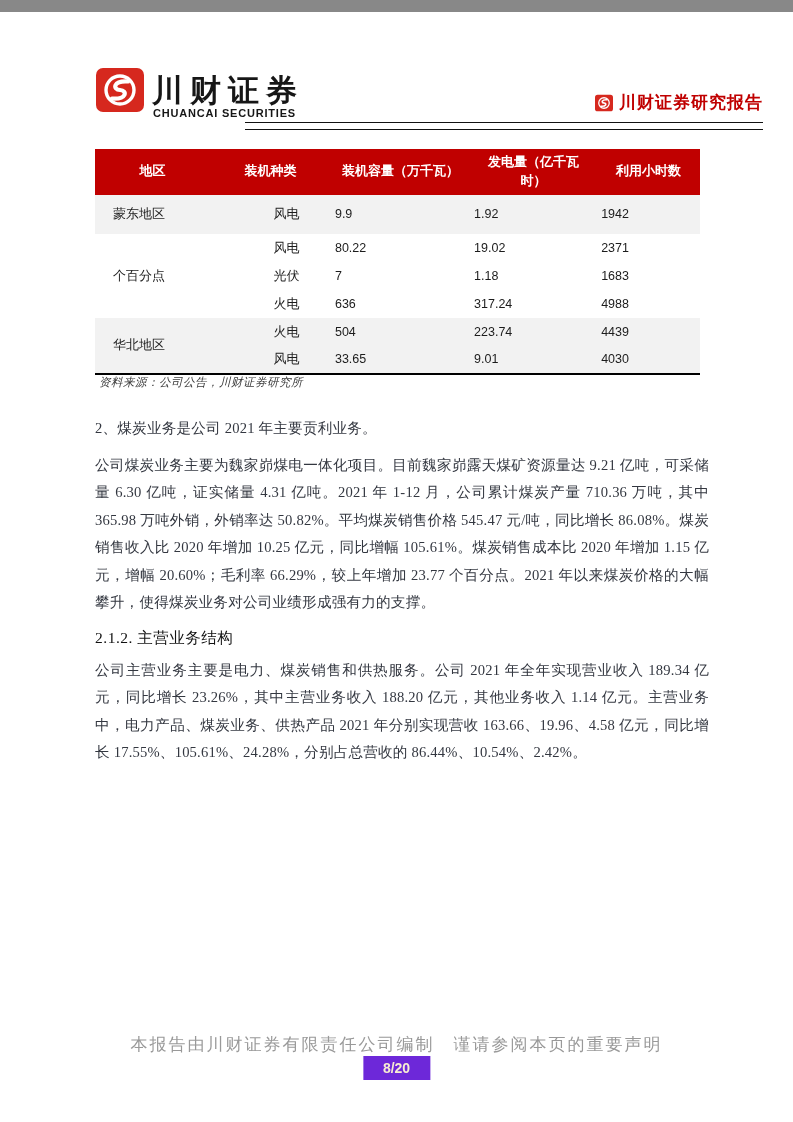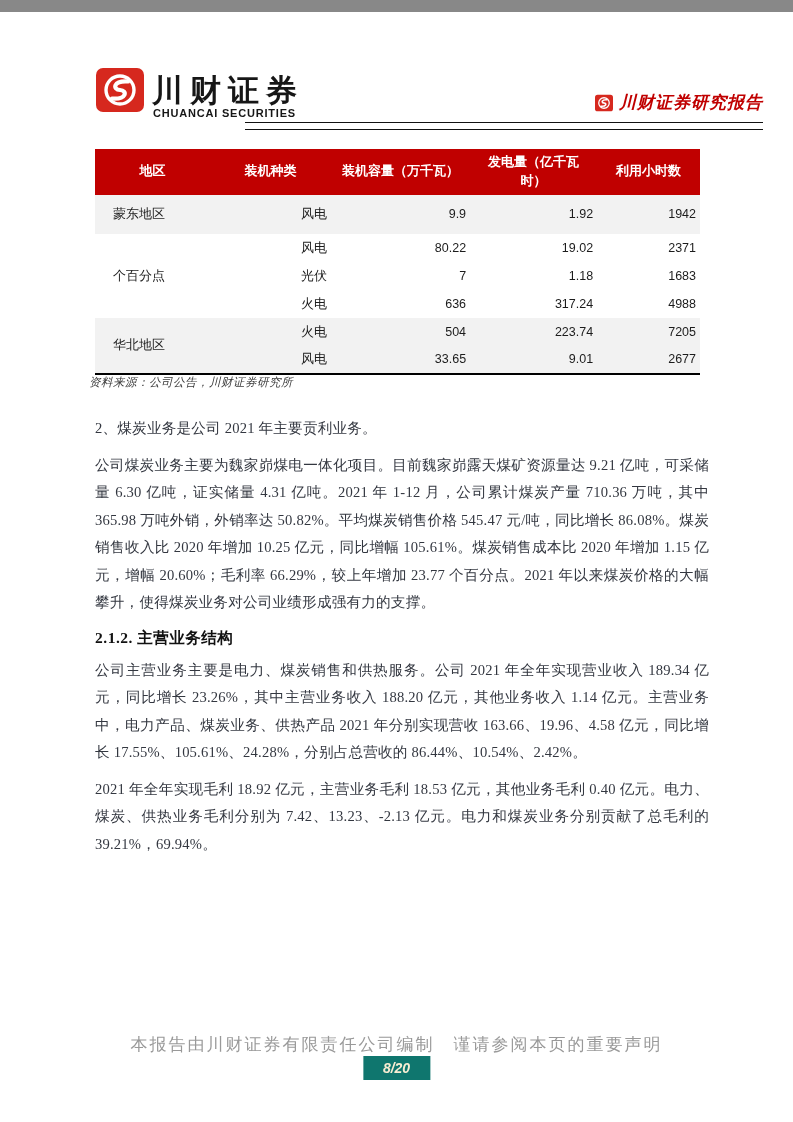--- a/index.html
+++ b/index.html
@@ -15,21 +15,21 @@
   .brand-cn {
     position:absolute; left:152px; top:58px; font-size:31px; font-weight:bold;
     letter-spacing:7px; color:#161616; white-space:nowrap;
   }
   .brand-en {
     position:absolute; left:153px; top:95px; font-size:11px; font-weight:bold;
     letter-spacing:0.8px; color:#161616;
     font-family:"Liberation Sans","DejaVu Sans",sans-serif; white-space:nowrap;
   }
   .report-label-row {
-    position:absolute; right:30px; top:79px; display:flex; align-items:center; gap:6px;font-style:italic;
+    position:absolute; right:30px; top:79px; display:flex; align-items:center; gap:6px;
   }
   .report-label-row .mini-logo { width:18px; height:18px; }
   .report-label {
     color:#c00000; font-size:17px; font-weight:bold; letter-spacing:1px; white-space:nowrap;
   }
   .header-rule { position:absolute; left:245px; top:110px; width:518px; height:8px;
     border-top:1.6px solid #111; border-bottom:1.6px solid #111; }
   
   .table-title {
     position:absolute; left:95px; top:114px; width:605px;
@@ -45,55 +45,55 @@
   .cap-table col.c1{width:19%} .cap-table col.c2{width:20%}
   .cap-table col.c3{width:23%} .cap-table col.c4{width:21%}
   .cap-table col.c5{width:17%}
   .cap-table thead th {
     background:#c00000; color:#ffffff; font-weight:bold;
     text-align:center; vertical-align:middle;
     height:43px; padding:4px 10px; line-height:1.45; font-size:13px;
   }
   .cap-table thead th:first-child { text-align:center; }
   .cap-table td {
-    text-align:right; vertical-align:middle; padding:2px 4px;
+    text-align:left; vertical-align:middle; padding:2px 4px;
     font-family:"Liberation Sans","DejaVu Sans",sans-serif; font-size:12.5px;
   }
   .cap-table td.region, .cap-table td.kind {
     font-family:Liberation Sans, sans-serif; font-size:13px;
   }
   .cap-table td.region { text-align:left; padding-left:18px; }
-  .cap-table td.kind   { text-align:right; padding-left:36px; }
+  .cap-table td.kind   { text-align:center; padding-left:36px; }
   .cap-table tr.tall td { height:39px; }
   .cap-table tr.slim td { height:28px; }
   .cap-table tbody tr.shaded td { background:#f2f2f2; }
   .source-note {
-    position:absolute; left:89px; top:363px; font-style:italic;
+    position:absolute; left:99px; top:363px; font-style:italic;
     font-size:11.5px; color:#3a3a3a; letter-spacing:0.5px;
   }
   
   .body-text { position:absolute; left:95px; top:403px; width:614px; }
   .body-text p {
     font-size:14.6px; line-height:27.5px; text-align:justify;
     color:#333740; margin-bottom:9px; letter-spacing:0.2px;
   }
   .section-heading {
-    font-size:15.5px; font-weight:bold; color:#111;
+    font-size:15.5px; font-weight:normal; color:#111;
     margin:11px 0 8px 0; letter-spacing:0.5px;
   }
   
   .footer-disclaimer {
     position:absolute; left:0; top:1021px; width:100%; text-align:center;
     color:#999999; font-size:17px; letter-spacing:2px;
   }
   .page-badge {
     position:absolute; top:1044px; left:50%; transform:translateX(-50%);
-    background:#0f766e; color:#f8edd2; font-weight:bold;
+    background:#6d28d9; color:#f8edd2; font-weight:bold;
     font-family:"Liberation Sans","DejaVu Sans",sans-serif;
-    font-size:14px; padding:2px 20px; line-height:20px;font-style:italic;
+    font-size:14px; padding:2px 20px; line-height:20px;
   }
 </style>
 </head>
 <body>
 
 <div class="page">
 
   <div class="logo-box">
     <svg viewBox="0 0 48 44" width="48" height="44">
       <rect x="0" y="0" width="48" height="44" rx="7" fill="#d6281e"></rect>
@@ -156,36 +156,35 @@
           <td class="kind">火电</td>
           <td>636</td>
           <td>317.24</td>
           <td>4988</td>
         </tr>
         <tr class="slim shaded">
           <td class="region" rowspan="2">华北地区</td>
           <td class="kind">火电</td>
           <td>504</td>
           <td>223.74</td>
-          <td>7205</td>
+          <td>4439</td>
         </tr>
         <tr class="slim shaded">
           <td class="kind">风电</td>
           <td>33.65</td>
           <td>9.01</td>
-          <td>2677</td>
+          <td>4030</td>
         </tr>
       </tbody>
   </table>
   <div class="source-note">资料来源：公司公告，川财证券研究所</div>
 
   <div class="body-text">
     <p>2、煤炭业务是公司 2021 年主要贡利业务。</p>
     <p>公司煤炭业务主要为魏家峁煤电一体化项目。目前魏家峁露天煤矿资源量达 9.21 亿吨，可采储量 6.30 亿吨，证实储量 4.31 亿吨。2021 年 1-12 月，公司累计煤炭产量 710.36 万吨，其中 365.98 万吨外销，外销率达 50.82%。平均煤炭销售价格 545.47 元/吨，同比增长 86.08%。煤炭销售收入比 2020 年增加 10.25 亿元，同比增幅 105.61%。煤炭销售成本比 2020 年增加 1.15 亿元，增幅 20.60%；毛利率 66.29%，较上年增加 23.77 个百分点。2021 年以来煤炭价格的大幅攀升，使得煤炭业务对公司业绩形成强有力的支撑。</p>
     <div class="section-heading">2.1.2. 主营业务结构</div>
     <p>公司主营业务主要是电力、煤炭销售和供热服务。公司 2021 年全年实现营业收入 189.34 亿元，同比增长 23.26%，其中主营业务收入 188.20 亿元，其他业务收入 1.14 亿元。主营业务中，电力产品、煤炭业务、供热产品 2021 年分别实现营收 163.66、19.96、4.58 亿元，同比增长 17.55%、105.61%、24.28%，分别占总营收的 86.44%、10.54%、2.42%。</p>
-    <p>2021 年全年实现毛利 18.92 亿元，主营业务毛利 18.53 亿元，其他业务毛利 0.40 亿元。电力、煤炭、供热业务毛利分别为 7.42、13.23、-2.13 亿元。电力和煤炭业务分别贡献了总毛利的 39.21%，69.94%。</p>
   </div>
 
   <div class="footer-disclaimer">本报告由川财证券有限责任公司编制　谨请参阅本页的重要声明</div>
   <div class="page-badge">8/20</div>
 
 </div>
 
 </body></html>

